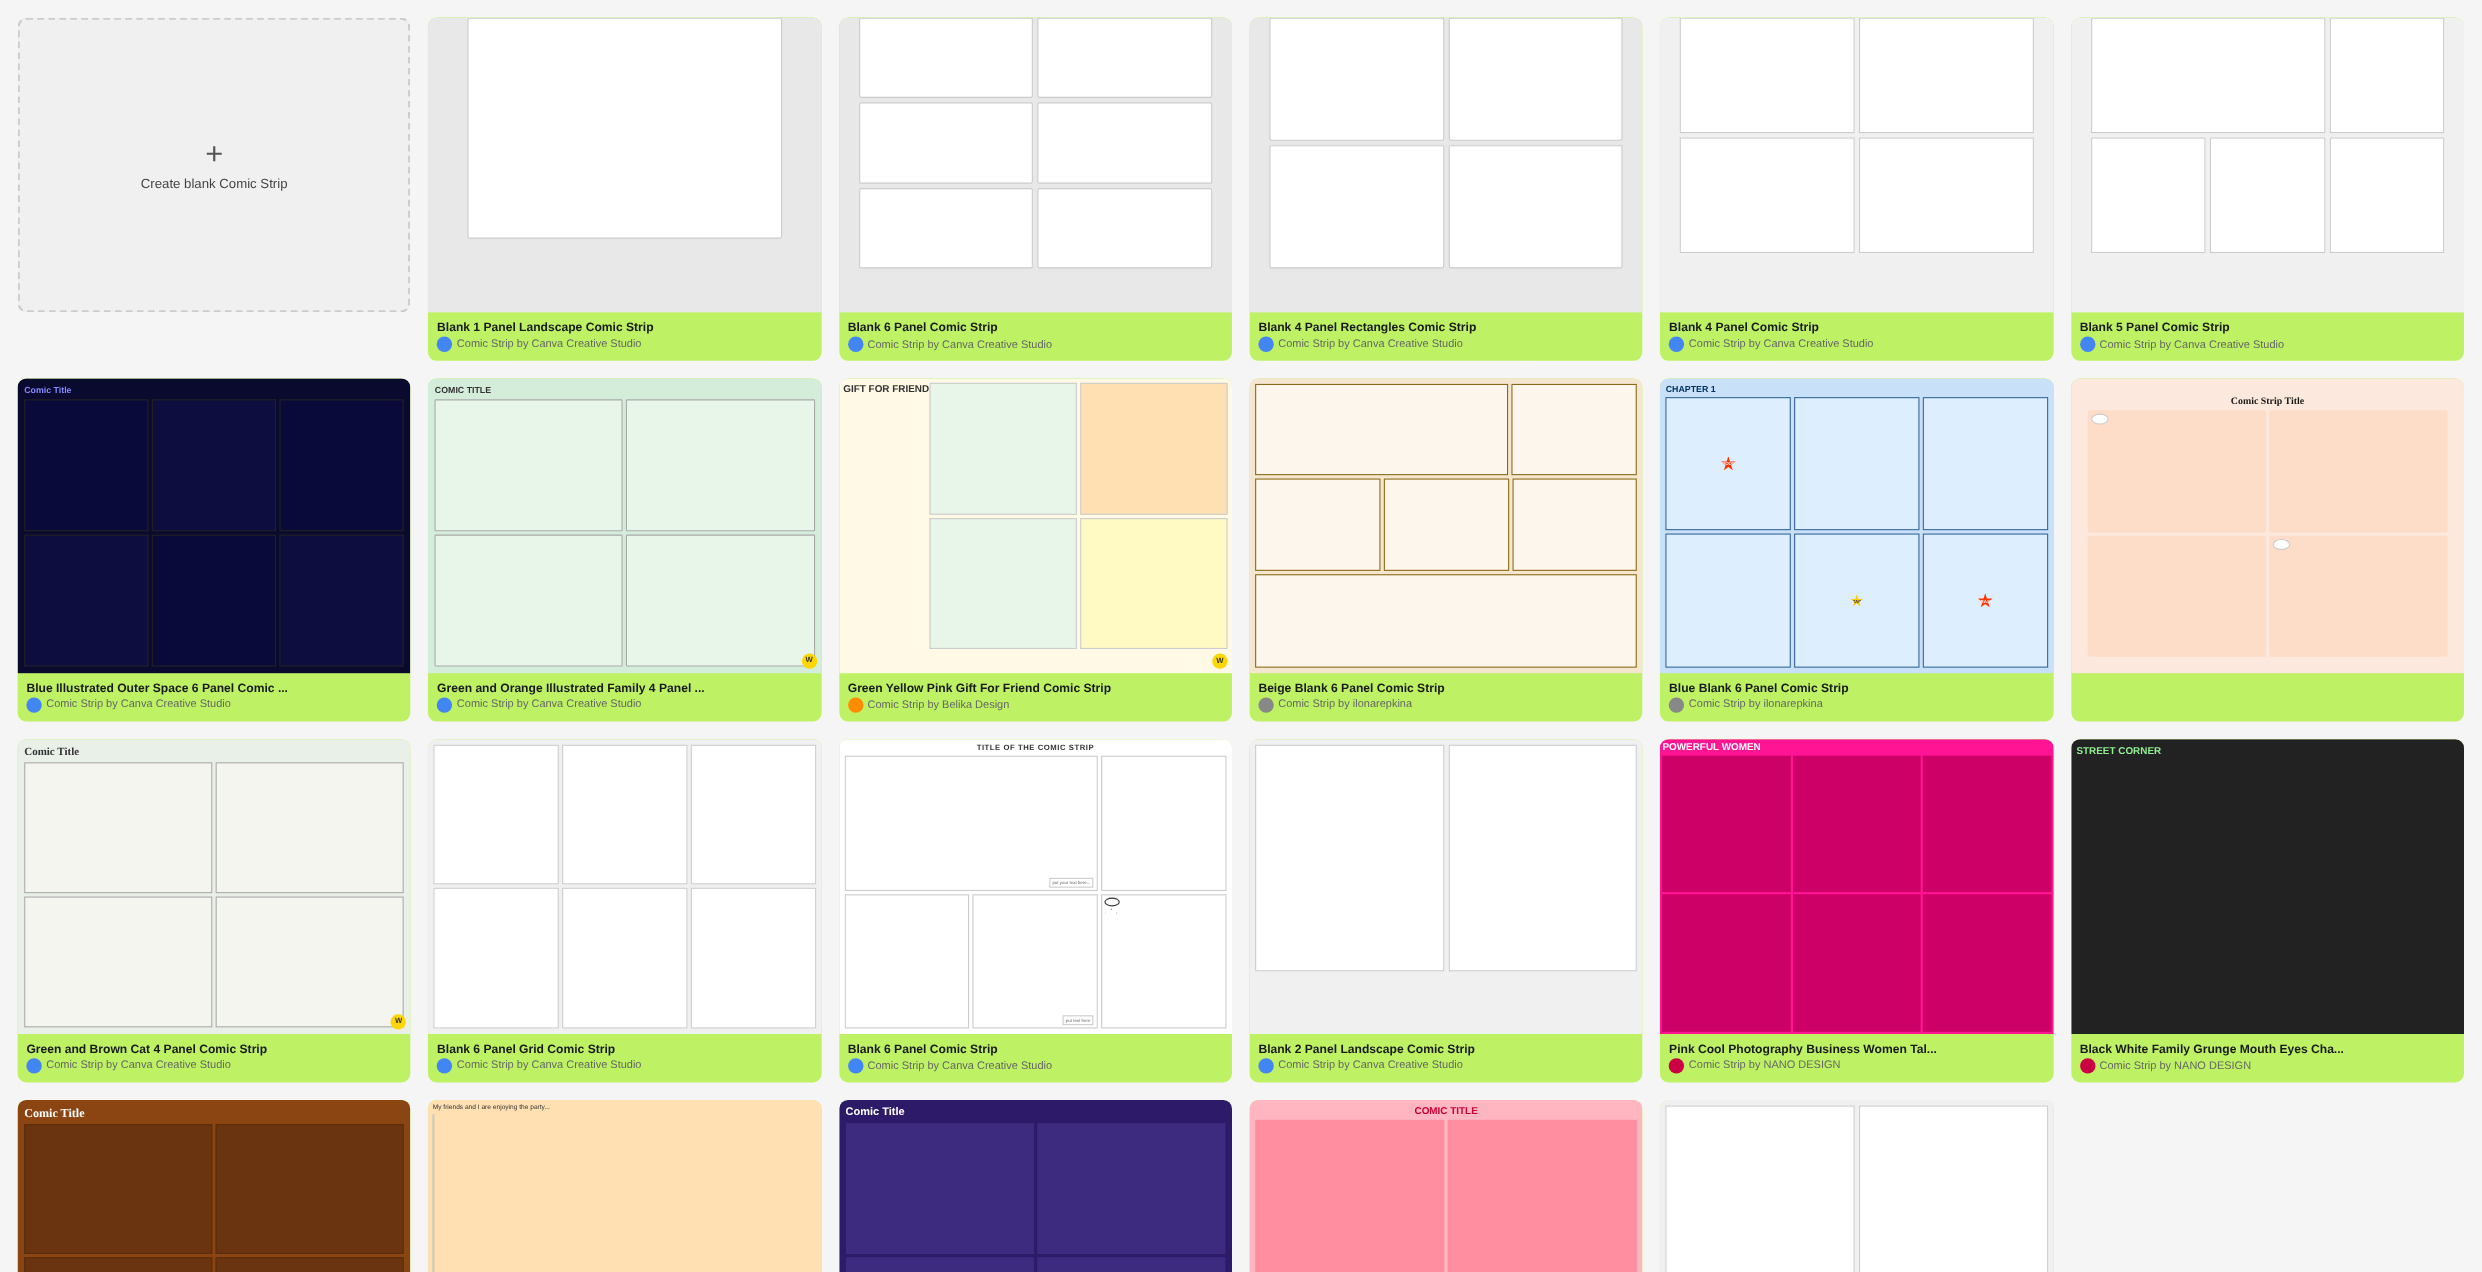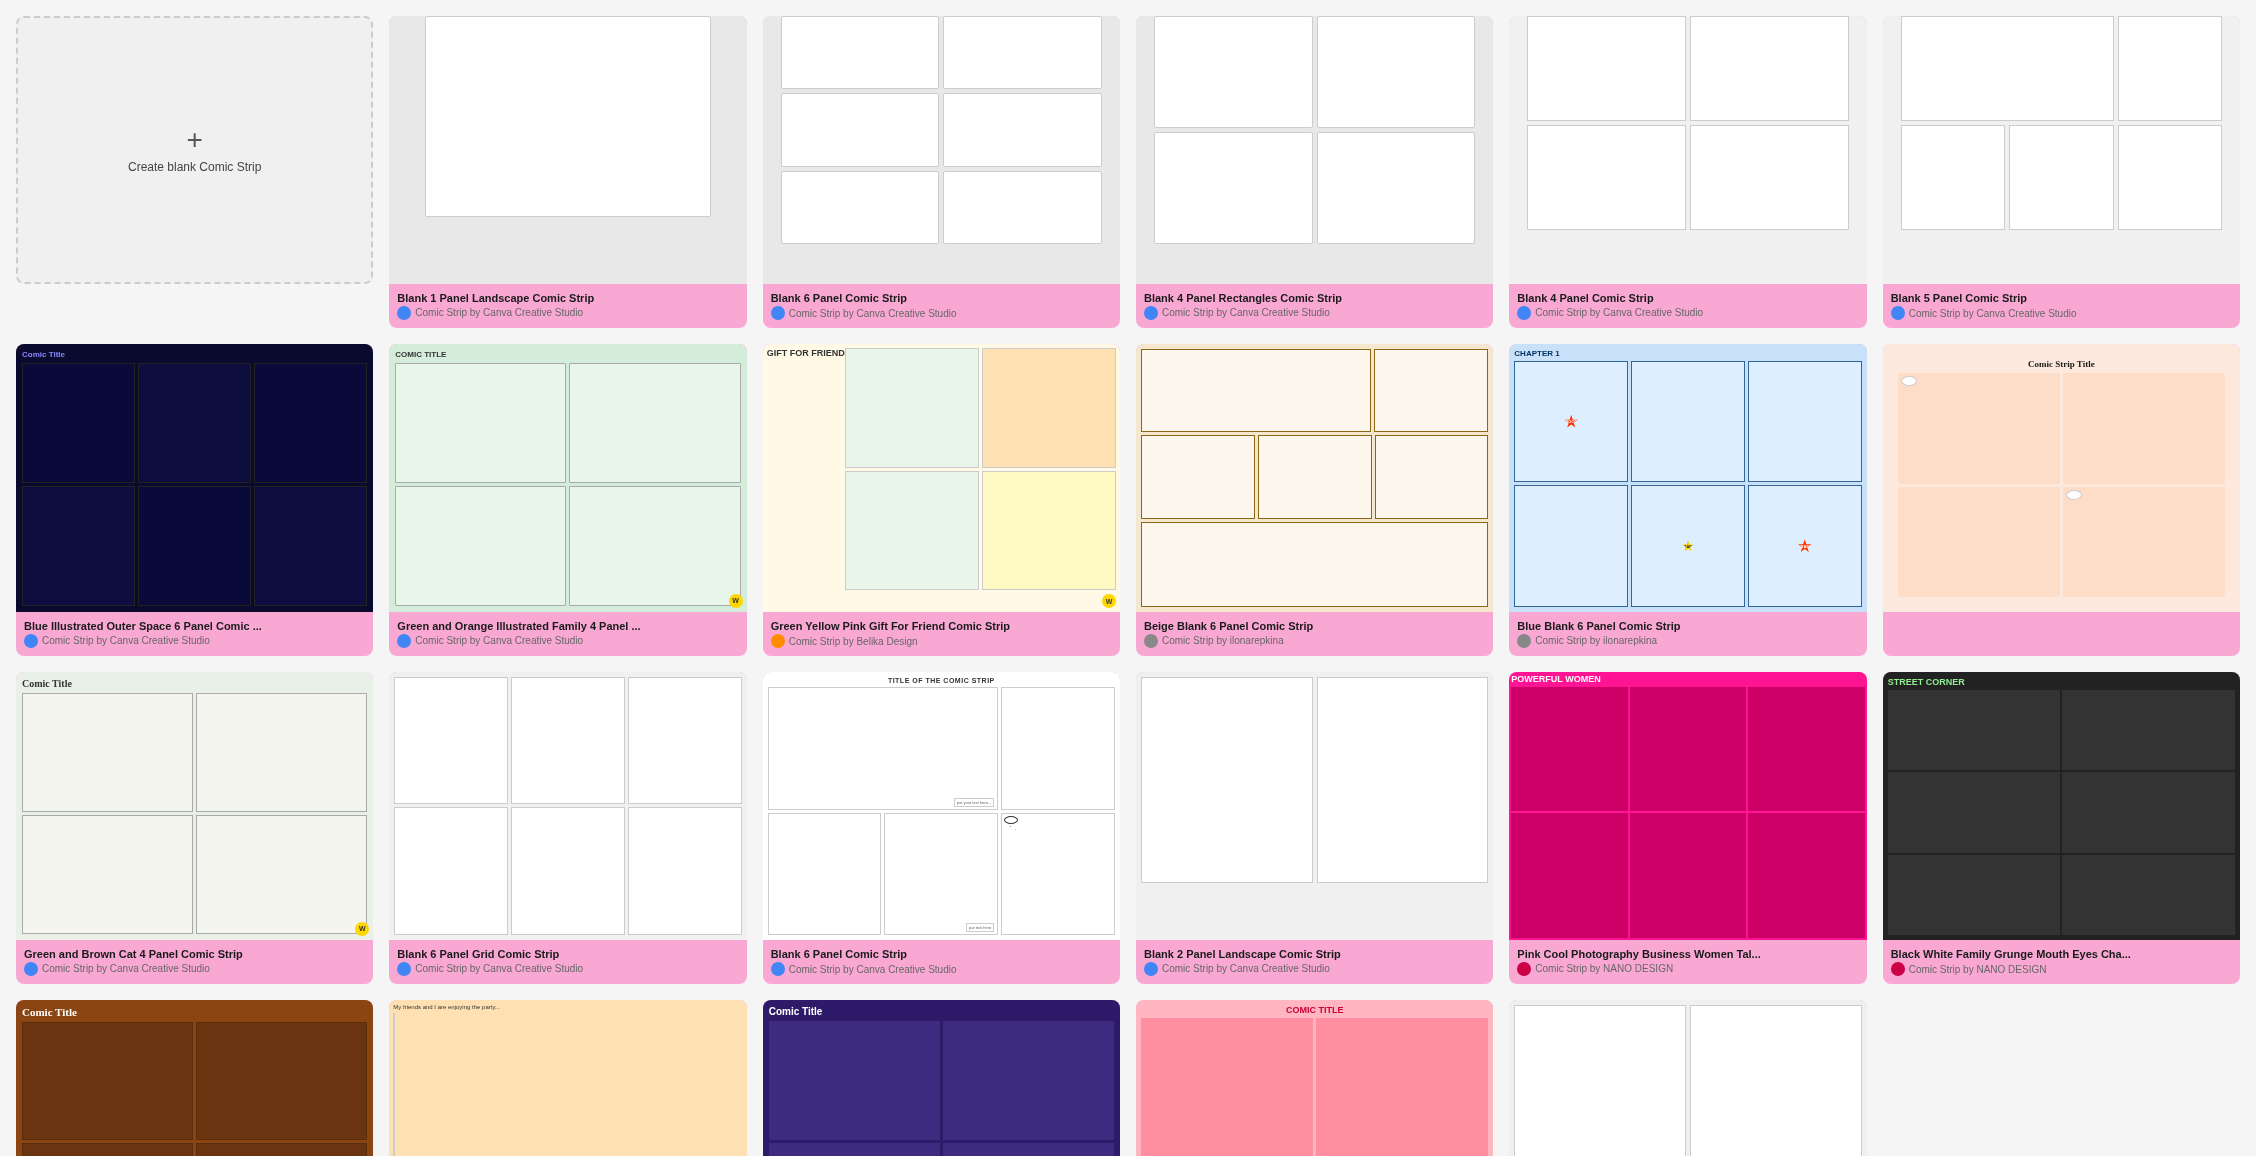--- a/index.html
+++ b/index.html
@@ -8,21 +8,21 @@
       font-family: -apple-system, BlinkMacSystemFont, 'Segoe UI', sans-serif;
       overflow-x: hidden;
     }
     .grid {
       display: grid;
       grid-template-columns: repeat(6, 1fr);
       gap: 16px;
       padding: 16px;
     }
     .card {
-      background: #f9a8d4;
+      background: #bef264;
       border-radius: 8px;
       overflow: hidden;
       cursor: pointer;
       transition: transform 0.15s;
     }
     .card-thumb {
       width: 100%;
       aspect-ratio: 4/3;
       background: #e8e8e8;
       display: flex;
@@ -468,21 +468,21 @@
     <div class="card-info">
       <div class="card-title">Pink Cool Photography Business Women Tal...</div>
       <div class="card-subtitle">
         <span class="avatar" style="background:#cc0044;"></span>
         <span>Comic Strip by NANO DESIGN</span>
       </div>
     </div>
   </div>
 
   <div class="card">
-    <div class="card-thumb" style="background:#222;flex-direction:column;padding:5px;">
+    <div class="card-thumb" style="background:#222;padding:5px;">
       <div style="font-size:9px;font-weight:900;color:#90ee90;text-align:center;margin-bottom:3px;">STREET CORNER</div>
       <div style="display:grid;grid-template-columns:1fr 1fr;grid-template-rows:1fr 1fr 1fr;gap:2px;flex:1;width:100%;">
         <div style="background:#333;"></div>
         <div style="background:#333;"></div>
         <div style="background:#333;"></div>
         <div style="background:#333;"></div>
         <div style="background:#333;"></div>
         <div style="background:#333;"></div>
       </div>
     </div>

